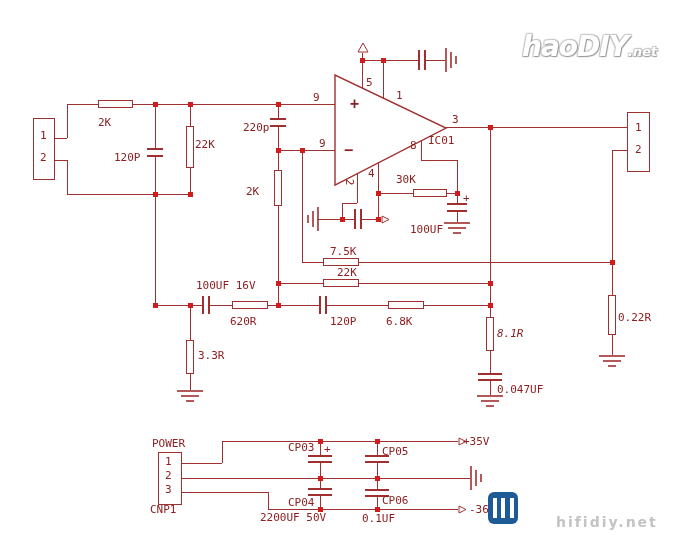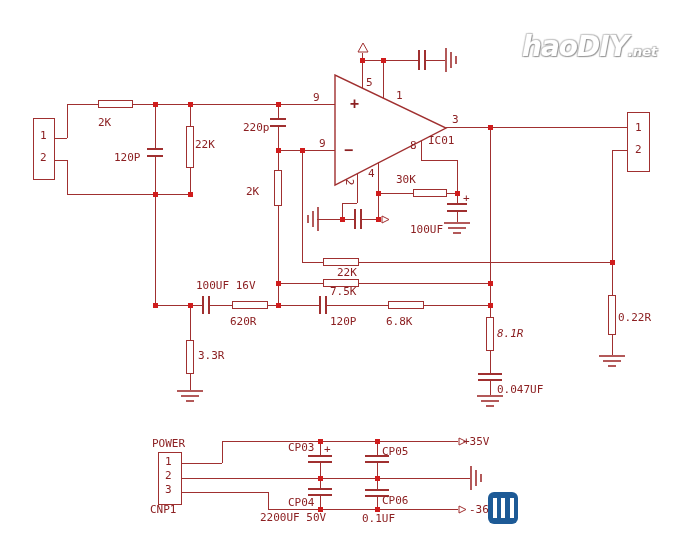--- a/index.html
+++ b/index.html
@@ -143,21 +143,21 @@
   <div class="pv" style="left:360px;top:209px;height:20px;"></div>
   <div class="wh" style="left:362px;top:219px;width:19px;"></div>
   <div class="wv" style="left:378px;top:193px;height:26px;"></div>
   <svg class="gnd" style="left:381px;top:215px;" width="9" height="9">
     <polygon points="1,1 8,4.5 1,8" fill="#fff" stroke="#a03030"></polygon>
   </svg>
 
   <div class="wv" style="left:302px;top:150px;height:112px;"></div>
   <div class="wh" style="left:302px;top:262px;width:21px;"></div>
   <div class="rh" style="left:323px;top:258px;width:36px;"></div>
-  <span class="lb" style="left:330px;top:246px;margin-top:40px;">7.5K</span>
+  <span class="lb" style="left:330px;top:246px;">7.5K</span>
   <div class="wh" style="left:359px;top:262px;width:253px;"></div>
 
   <div class="wh" style="left:278px;top:283px;width:45px;"></div>
   <div class="rh" style="left:323px;top:279px;width:36px;"></div>
   <span class="lb" style="left:337px;top:267px;">22K</span>
   <div class="wh" style="left:359px;top:283px;width:131px;"></div>
 
   <div class="wh" style="left:155px;top:305px;width:47px;"></div>
   <div class="pv" style="left:202px;top:296px;height:18px;"></div>
   <div class="pv" style="left:208px;top:296px;height:18px;"></div>
@@ -296,19 +296,20 @@
   <div class="nd" style="left:375px;top:439px;"></div>
   <div class="nd" style="left:318px;top:476px;"></div>
   <div class="nd" style="left:375px;top:476px;"></div>
   <div class="nd" style="left:318px;top:507px;"></div>
   <div class="nd" style="left:375px;top:507px;"></div>
 
   <div class="haodiy">
     <span class="big">haoDIY</span><span class="small">.net</span>
   </div>
 
+  <span class="hifidiy">hifidiy.net</span>
   <div class="cr-icon">
     <i></i>
       <i></i>
       <i></i>
   </div>
 
 </div>
 
 </body></html>

